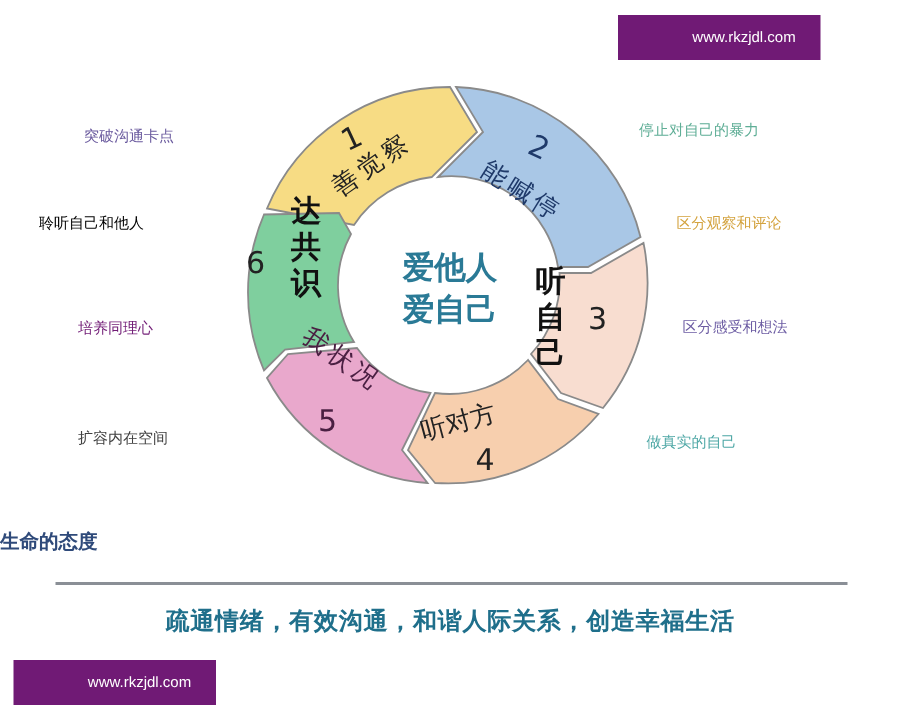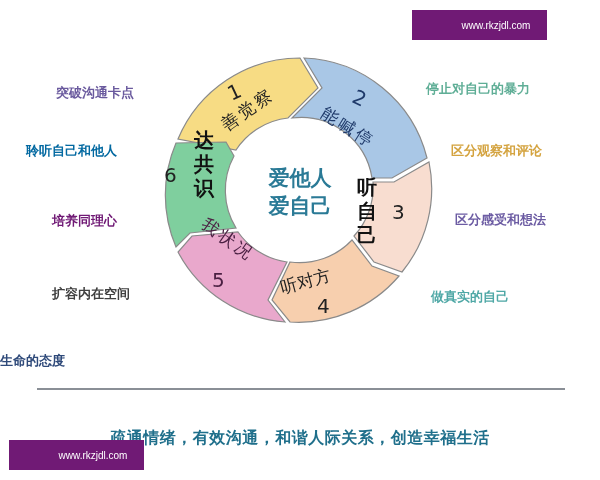--- a/index.html
+++ b/index.html
@@ -3,35 +3,35 @@
 <meta charset="utf-8">
 <style>
   html, body { margin:0; padding:0; }
   body { width:600px; height:480px; background:#ffffff; position:relative; overflow:hidden;
          font-family:"DejaVu Sans","Liberation Sans",sans-serif; }
   .watermark { position:absolute; background:#701a75; color:#ffffff; font-size:10px;
                font-family:"Liberation Sans","DejaVu Sans",sans-serif; display:flex;
                align-items:center; justify-content:center;padding-left:33px; }
   .wm-top { left:412px; top:10px; width:102px; height:30px; }
   .wm-bottom { left:9px; top:440px; width:102px; height:30px; }
-  .label { position:absolute; font-size:13px; font-weight:bold; white-space:nowrap; }
+  .label { position:absolute; font-size:10px; font-weight:normal; white-space:nowrap; }
   svg { position:absolute; left:0; top:0; }
   .divider { position:absolute; left:37px; top:388px; width:528px; height:2px; background:#8a8f96; }
   .slogan { position:absolute; left:0; width:600px; top:404px; text-align:center;
-            font-size:16px; font-weight:bold; color:#1f6f8b; letter-spacing:0.5px;margin-top:24px; }
+            font-size:16px; font-weight:bold; color:#1f6f8b; letter-spacing:0.5px; }
   .life { position:absolute; left:0; width:600px; top:352px; text-align:left;
           font-size:13px; font-weight:bold; color:#2f4a7a; }
 </style>
 </head>
 <body>
 
 <div class="watermark wm-top">www.rkzjdl.com</div>
 
 <div class="label" style="left:56px;top:84px;color:#6a5a9e;">突破沟通卡点</div>
-<div class="label" style="left:26px;top:142px;color:#0369a1;">聆听自己和他人</div>
+<div class="label" style="left:26px;top:142px;color:#000000;">聆听自己和他人</div>
 <div class="label" style="left:52px;top:212px;color:#701a75;">培养同理心</div>
 <div class="label" style="left:52px;top:285px;color:#404040;">扩容内在空间</div>
 
 <div class="label" style="left:426px;top:80px;color:#5fae96;">停止对自己的暴力</div>
 <div class="label" style="left:451px;top:142px;color:#d4a33f;">区分观察和评论</div>
 <div class="label" style="left:455px;top:211px;color:#6c5ca3;">区分感受和想法</div>
 <div class="label" style="left:431px;top:288px;color:#4fa8a6;text-align:center;">做真实的自己</div>
 
 <svg width="600" height="480" viewBox="0 0 600 480">
 

